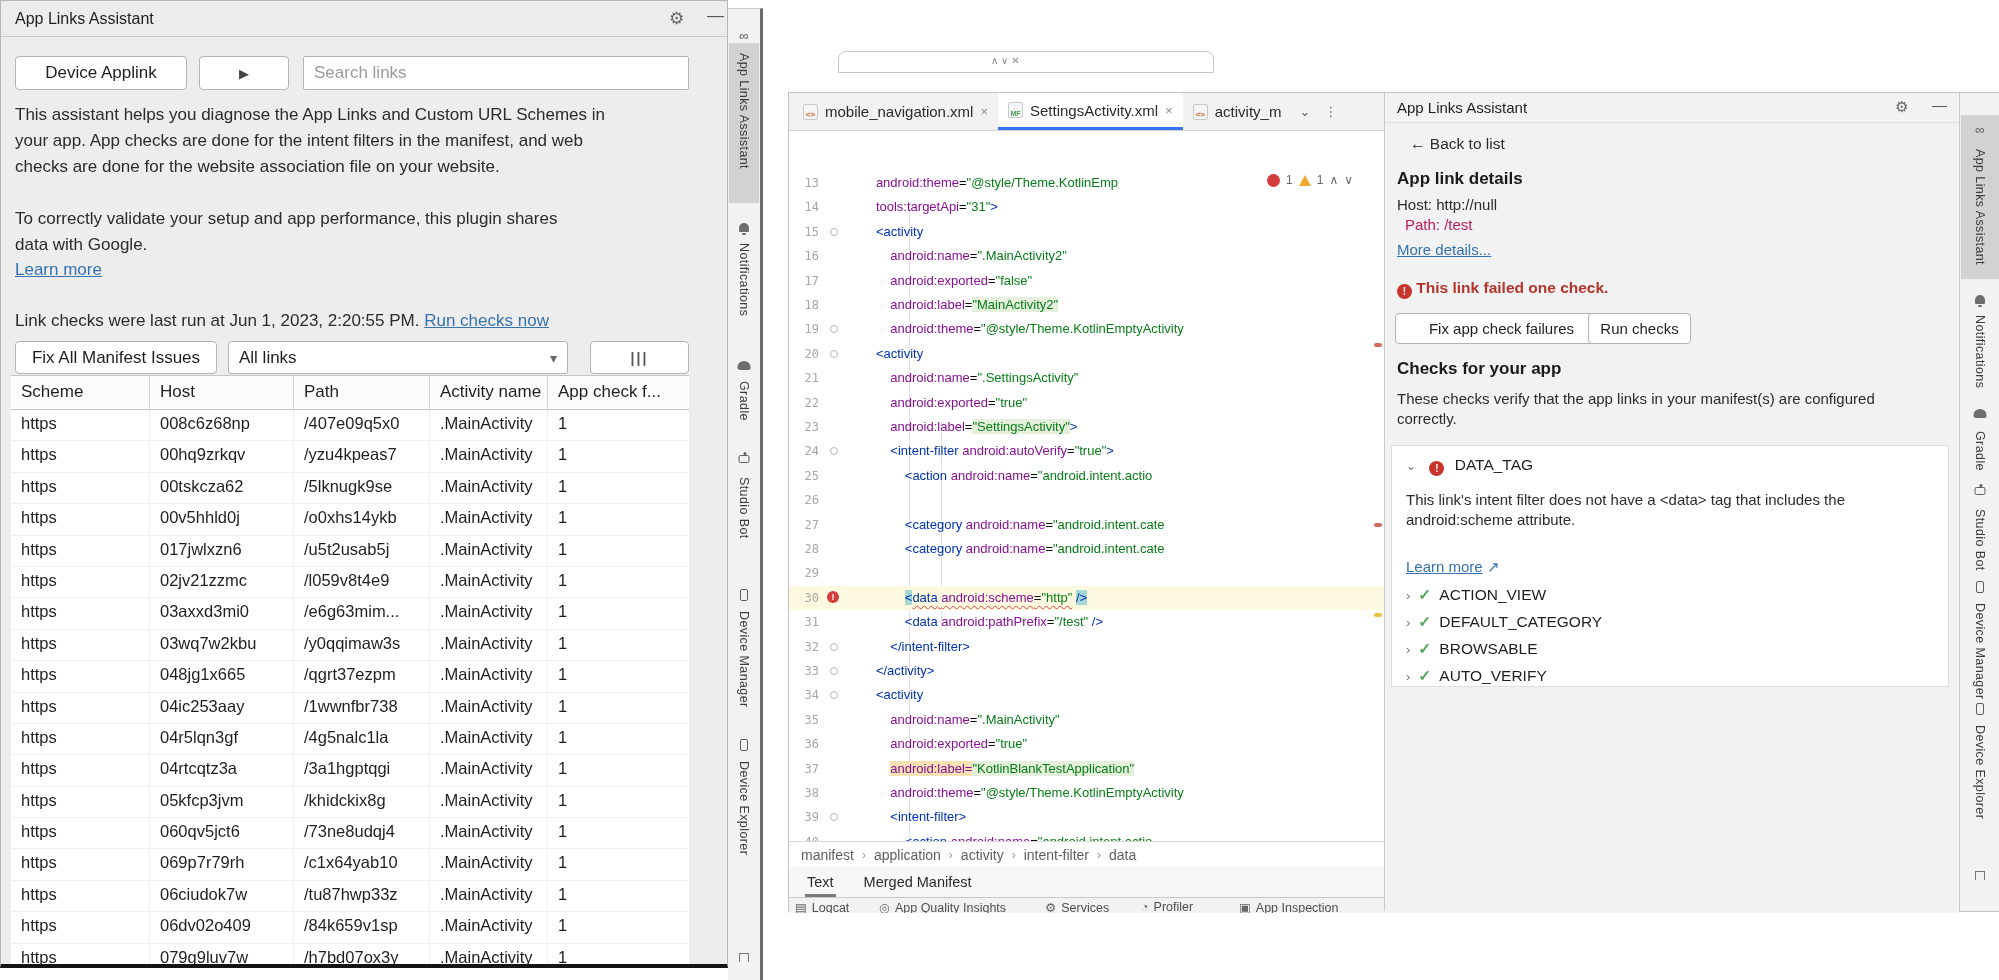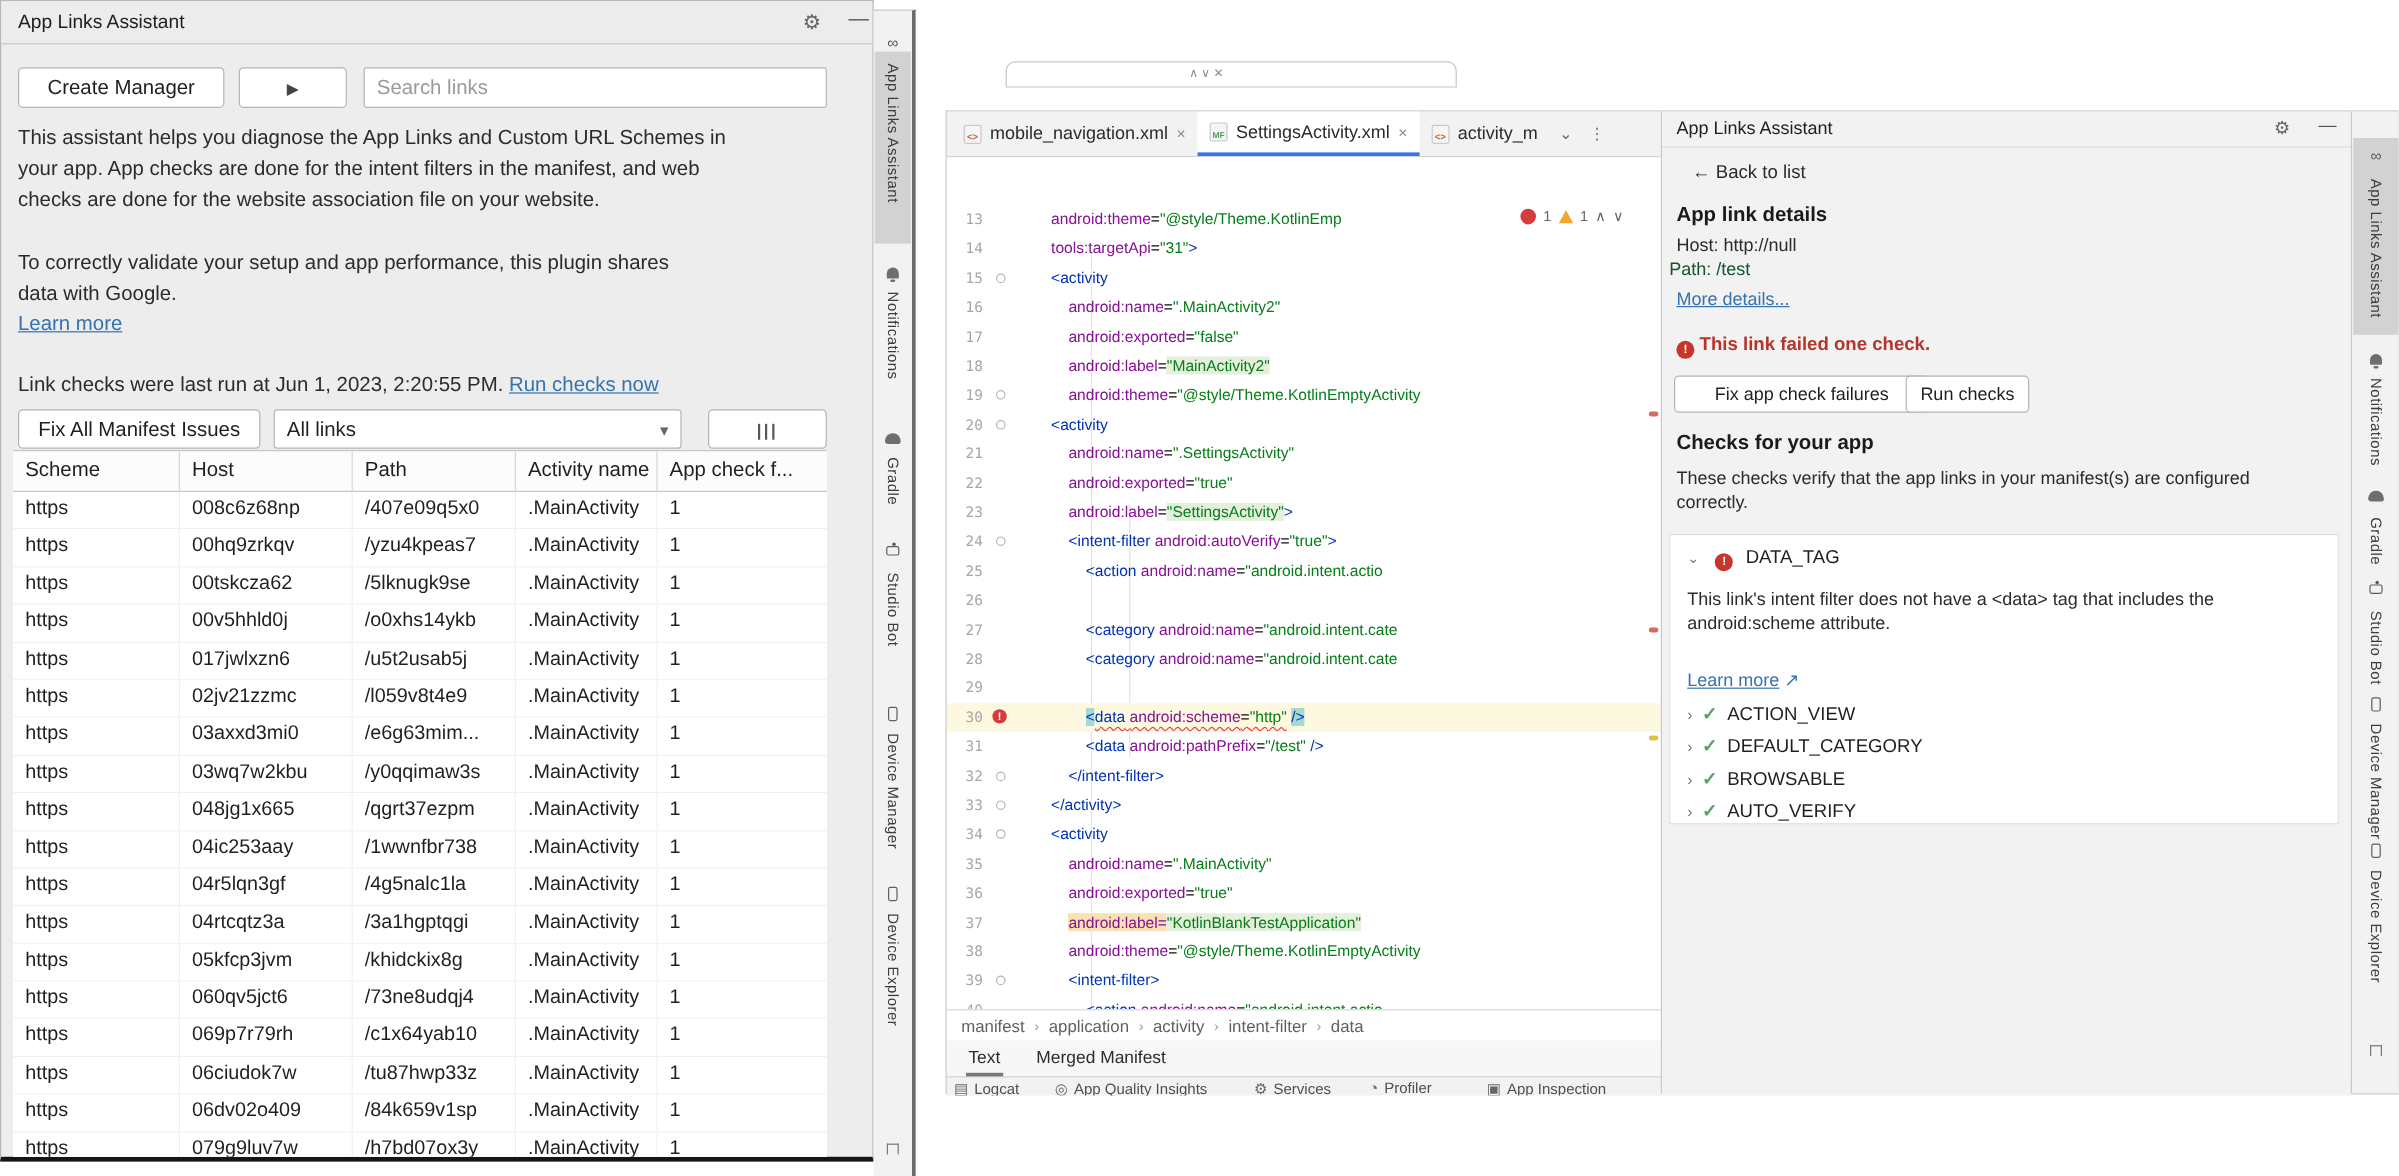--- a/index.html
+++ b/index.html
@@ -96,21 +96,21 @@
 
   
   #assistant{left:595px;top:0;width:575px;height:818px;background:#f2f2f2;border-left:1px solid #c9c9c9;}
   #as-header{left:0;top:0;width:100%;height:30px;border-bottom:1px solid #dedede;}
   #as-title{left:12px;top:6px;font-size:15px;color:#1f1f1f;}
   #as-gear{left:510px;top:5px;font-size:15px;color:#666;cursor:pointer;}
   #as-min{left:547px;top:3px;font-size:15px;color:#555;cursor:pointer;}
   #as-back{left:12px;top:42px;font-size:15.5px;color:#2b2b2b;cursor:pointer;margin-left:13px;}
   #as-details-h{left:12px;top:76px;font-size:17px;font-weight:bold;color:#1a1a1a;}
   #as-host{left:12px;top:103px;font-size:15px;color:#2b2b2b;}
-  #as-path{left:6px;top:123px;font-size:15px;color:#14532d;}
+  #as-path{left:20px;top:123px;font-size:15px;color:#be185d;}
   #as-more{left:12px;top:148px;font-size:15px;}
   .erricon{display:inline-block;width:15px;height:15px;border-radius:50%;background:#c7352c;color:#fff;font-size:10px;font-weight:bold;text-align:center;line-height:15px;vertical-align:-2px;}
   #as-failed{left:12px;top:186px;font-size:15.5px;font-weight:bold;color:#b5342b;}
   #as-fix{left:10px;top:220px;width:213px;height:31px;font-size:15px;}
   #as-run{left:203px;top:220px;width:103px;height:31px;font-size:15px;}
   #as-checks-h{left:12px;top:266px;font-size:17px;font-weight:bold;color:#1a1a1a;}
   #as-checks-d{left:12px;top:296px;width:545px;font-size:15px;line-height:20px;color:#2b2b2b;white-space:pre-line;}
   #as-card{left:6px;top:352px;width:558px;height:242px;background:#fff;border:1px solid #dedede;}
   #dt-row{left:14px;top:10px;font-size:15.5px;color:#1f1f1f;cursor:pointer;}
   #dt-row .chev{color:#777;font-size:12px;margin-right:9px;}
@@ -135,21 +135,21 @@
   <div class="abs" id="top-remnant">
     <div class="abs" id="top-vline"></div>
   </div>
 
   <div class="abs" id="left-panel">
     <div class="abs" id="lp-titlebar">
       <span class="abs" id="lp-title">App Links Assistant</span>
       <span class="abs" id="lp-gear">⚙</span>
       <span class="abs" id="lp-min">—</span>
     </div>
-    <div class="abs btn" id="lp-create">Create Manager</div>
+    <div class="abs btn" id="lp-create">Device Applink</div>
     <div class="abs btn" id="lp-play">▶</div>
     <input class="abs" id="lp-search" placeholder="Search links" style="">
     <div class="abs lp-para" id="lp-intro2">To correctly validate your setup and app performance, this plugin shares
 data with Google.</div>
     <div class="abs lp-para" id="lp-intro1">This assistant helps you diagnose the App Links and Custom URL Schemes in
 your app. App checks are done for the intent filters in the manifest, and web
 checks are done for the website association file on your website.</div>
     <span class="abs link" id="lp-learnmore">Learn more</span>
     <div class="abs" id="lp-lastrun">
       <span>Link checks were last run at Jun 1, 2023, 2:20:55 PM.</span>

